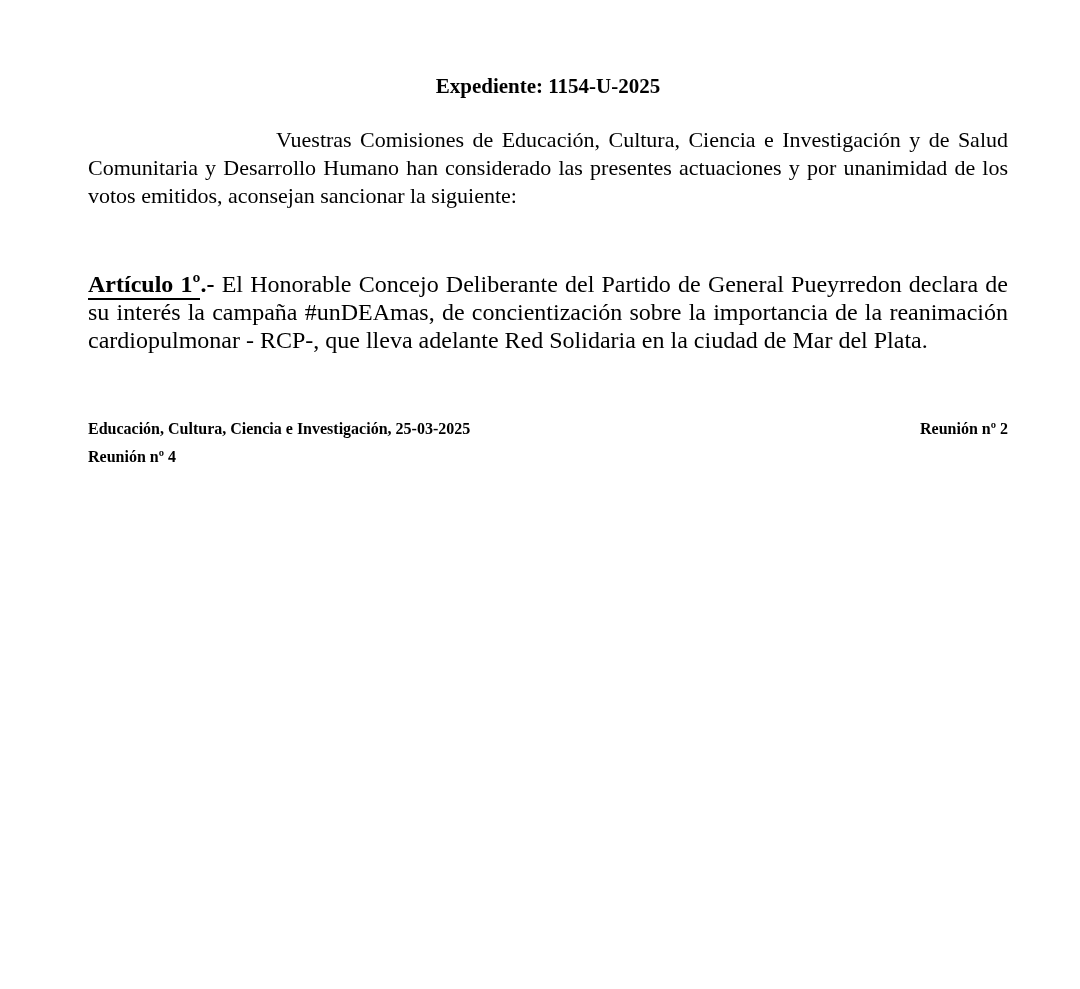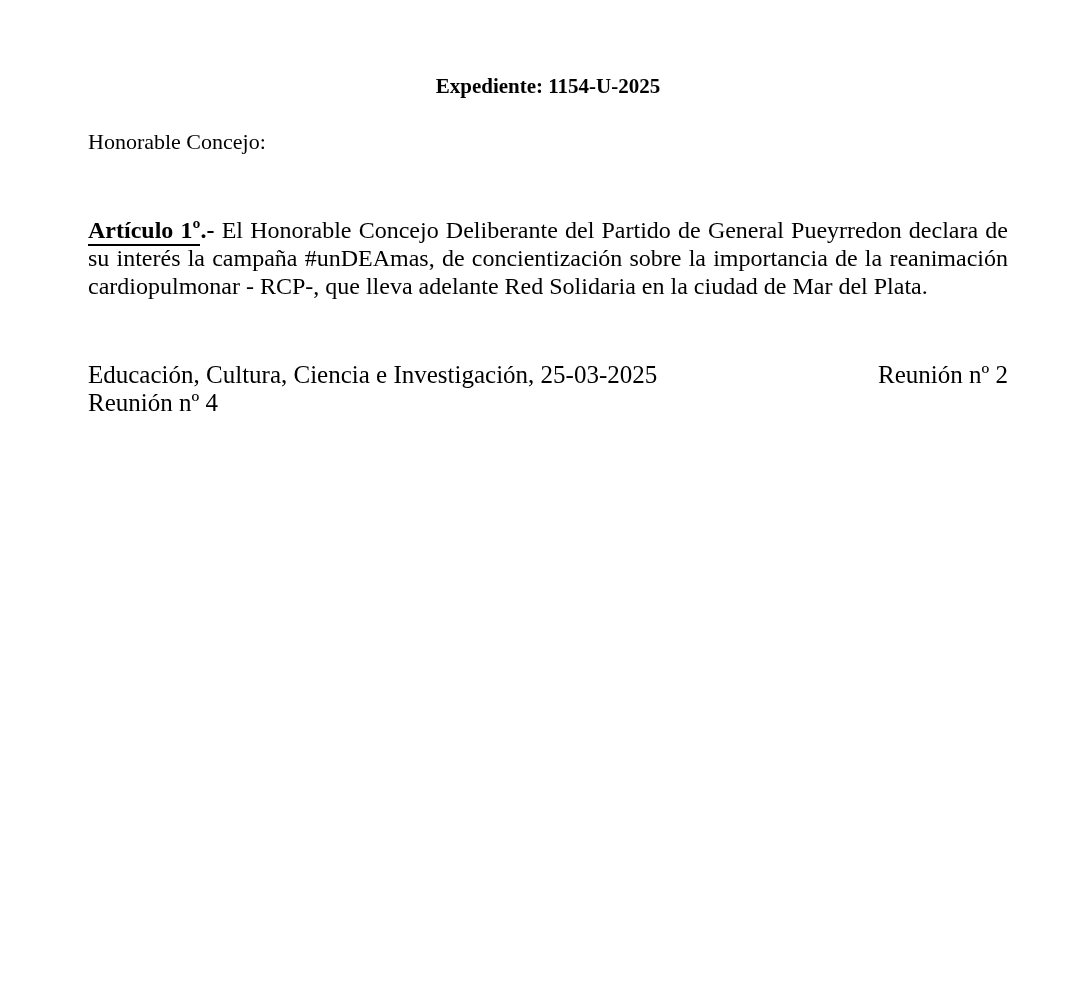--- a/index.html
+++ b/index.html
@@ -72,36 +72,36 @@
     margin: 78px 0 0 0;
     letter-spacing: 0.3px;
   }
   .committees {
     margin-top: 61px;
   }
   .committee-row {
     display: flex;
     justify-content: space-between;
     align-items: baseline;
-    font-weight: normal;
-    font-size: 25px;
+    font-weight: bold;
+    font-size: 16px;
     line-height: 28px;
   }
   .committee-name { text-align: left; }
   .committee-meeting { white-space: nowrap; }
 </style>
 </head>
 <body>
 
 <div class="page">
 
   <p class="expediente">Expediente: 1154-U-2025</p>
 
-  <p class="salutation">Honorable Concejo:</p>
 
+  <p class="preamble">Vuestras Comisiones de Educación, Cultura, Ciencia e Investigación y de Salud Comunitaria y Desarrollo Humano han considerado las presentes actuaciones y por unanimidad de los votos emitidos, aconsejan sancionar la siguiente:</p>
 
 
   <p class="article first"><span class="art-label">Artículo 1º</span><span class="art-suffix">.-</span> <span class="art-text">El Honorable Concejo Deliberante del Partido de General Pueyrredon declara de su interés la campaña #unDEAmas, de concientización sobre la importancia de la reanimación cardiopulmonar - RCP-, que lleva adelante Red Solidaria en la ciudad de Mar del Plata.</span></p>
 
 
 
 
   <div class="committees">
     <div class="committee-row">
       <span class="committee-name">Educación, Cultura, Ciencia e Investigación, 25-03-2025</span>

